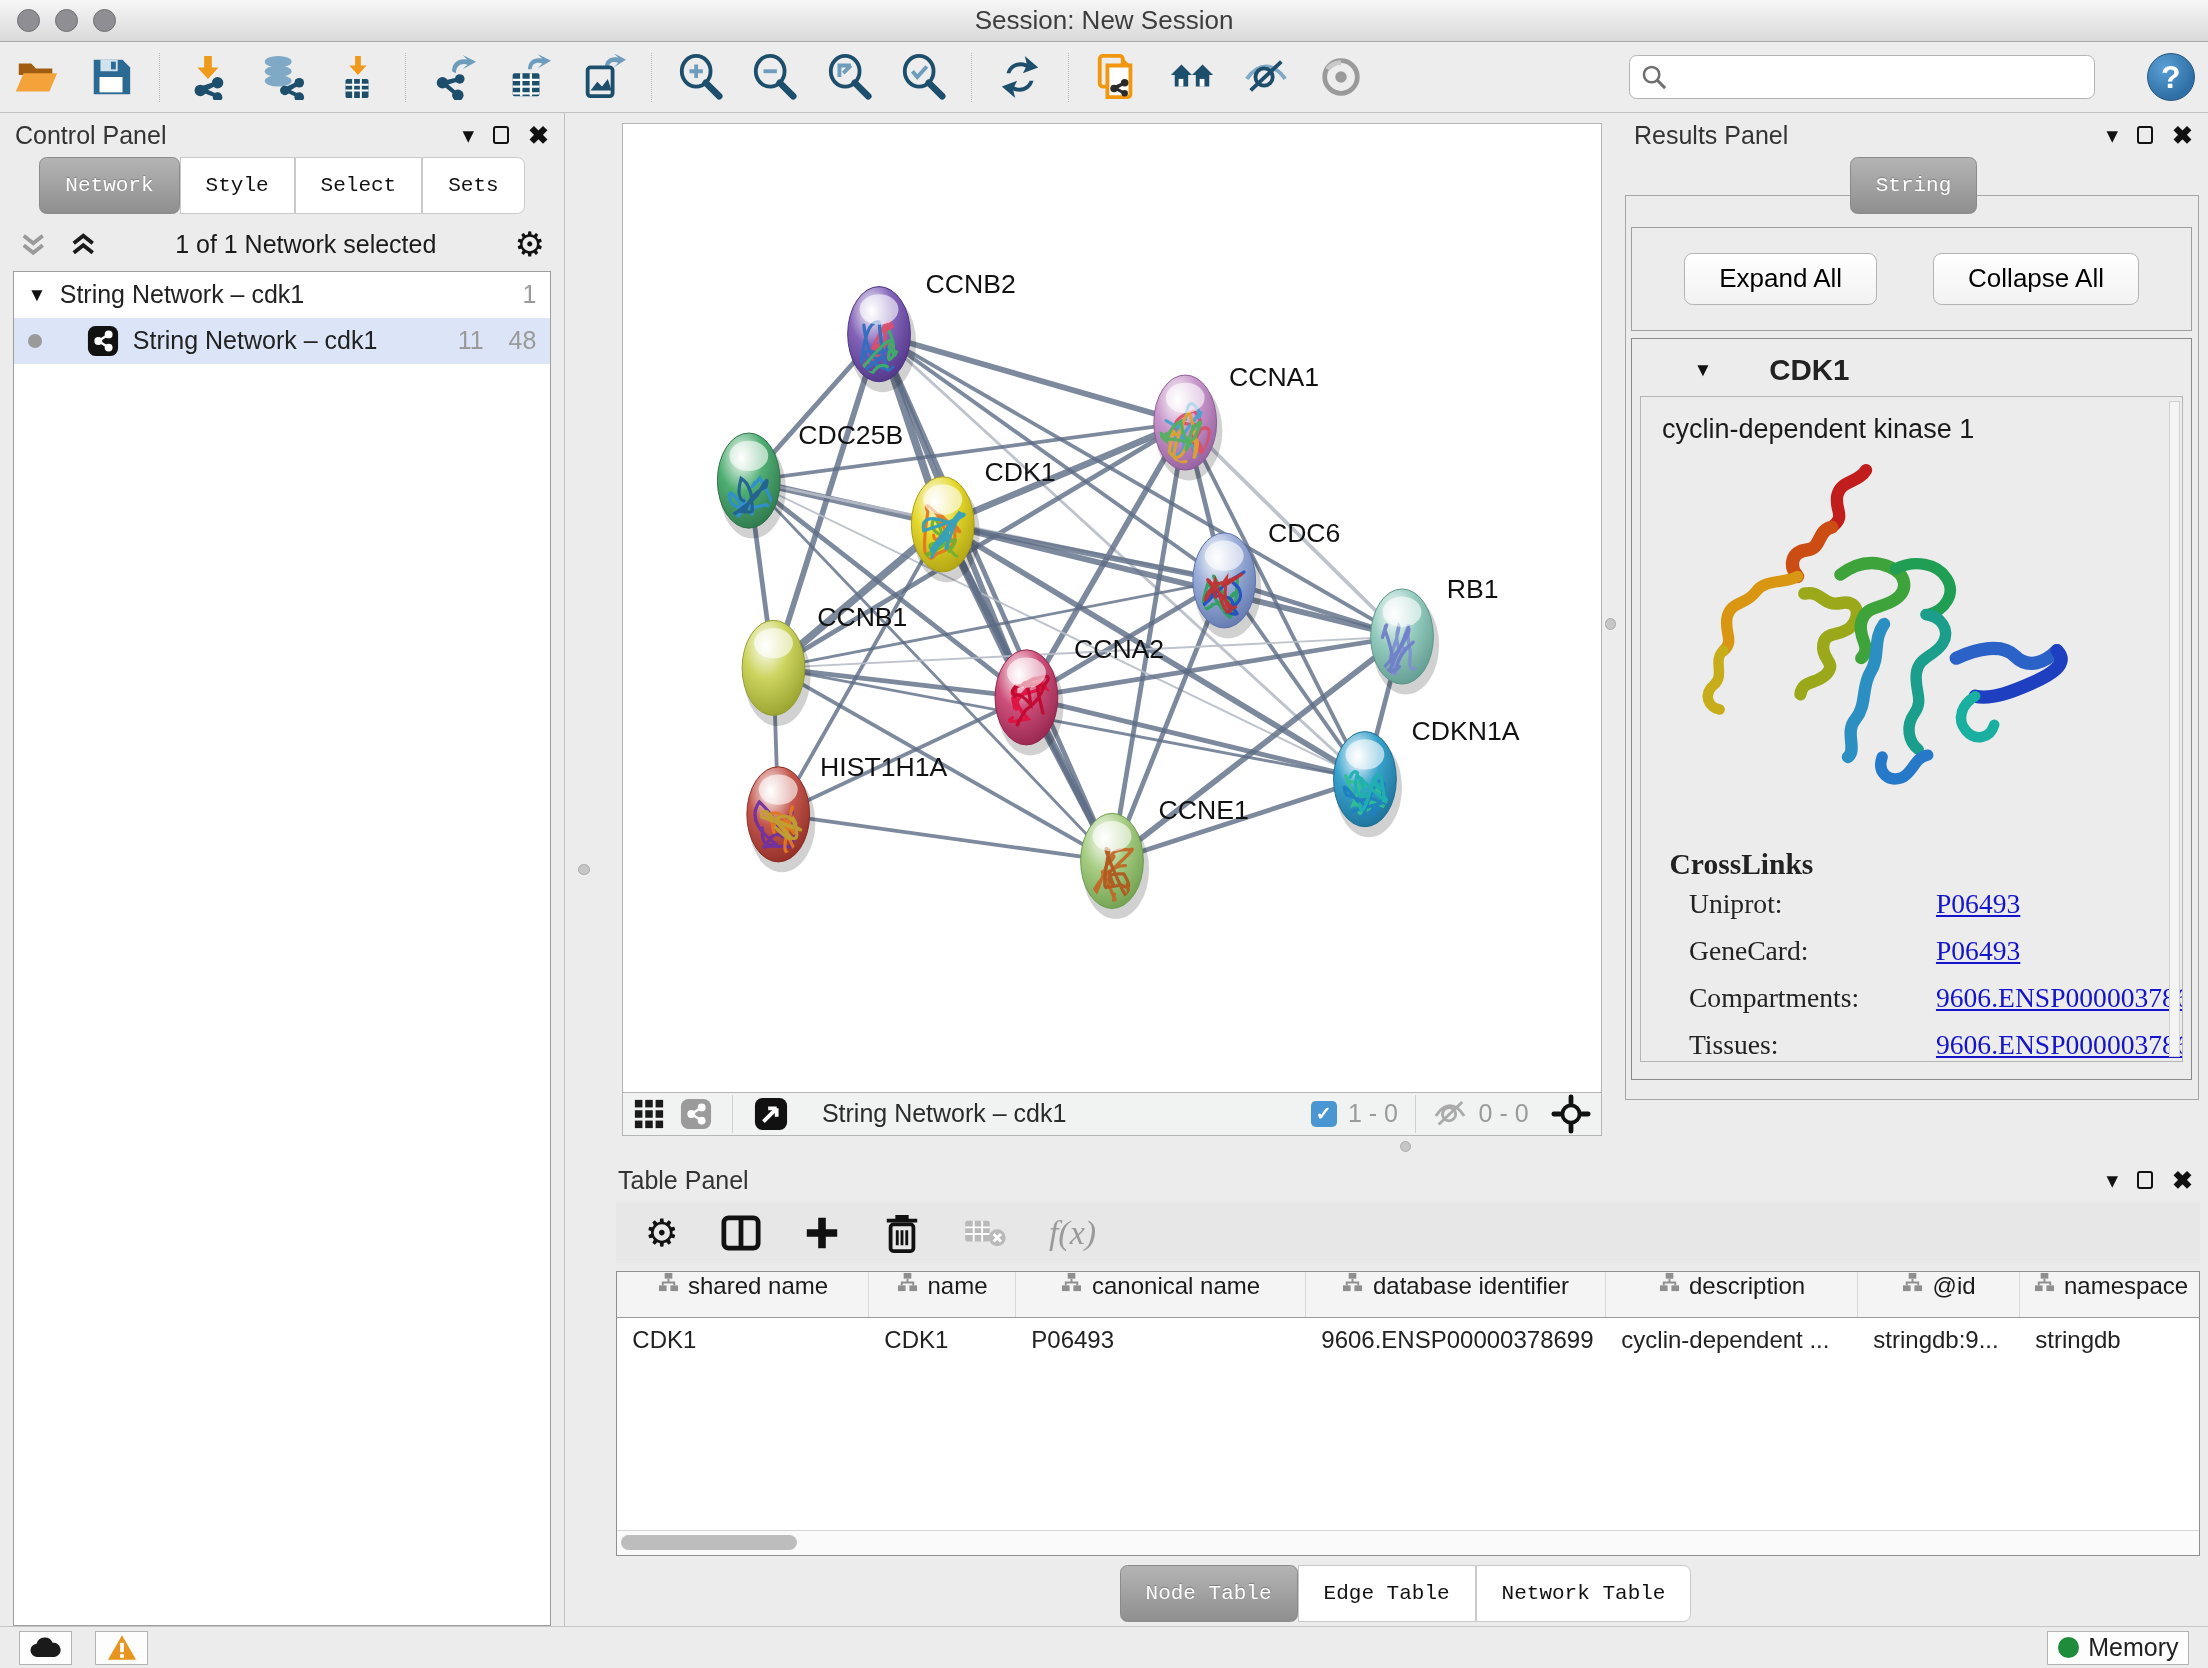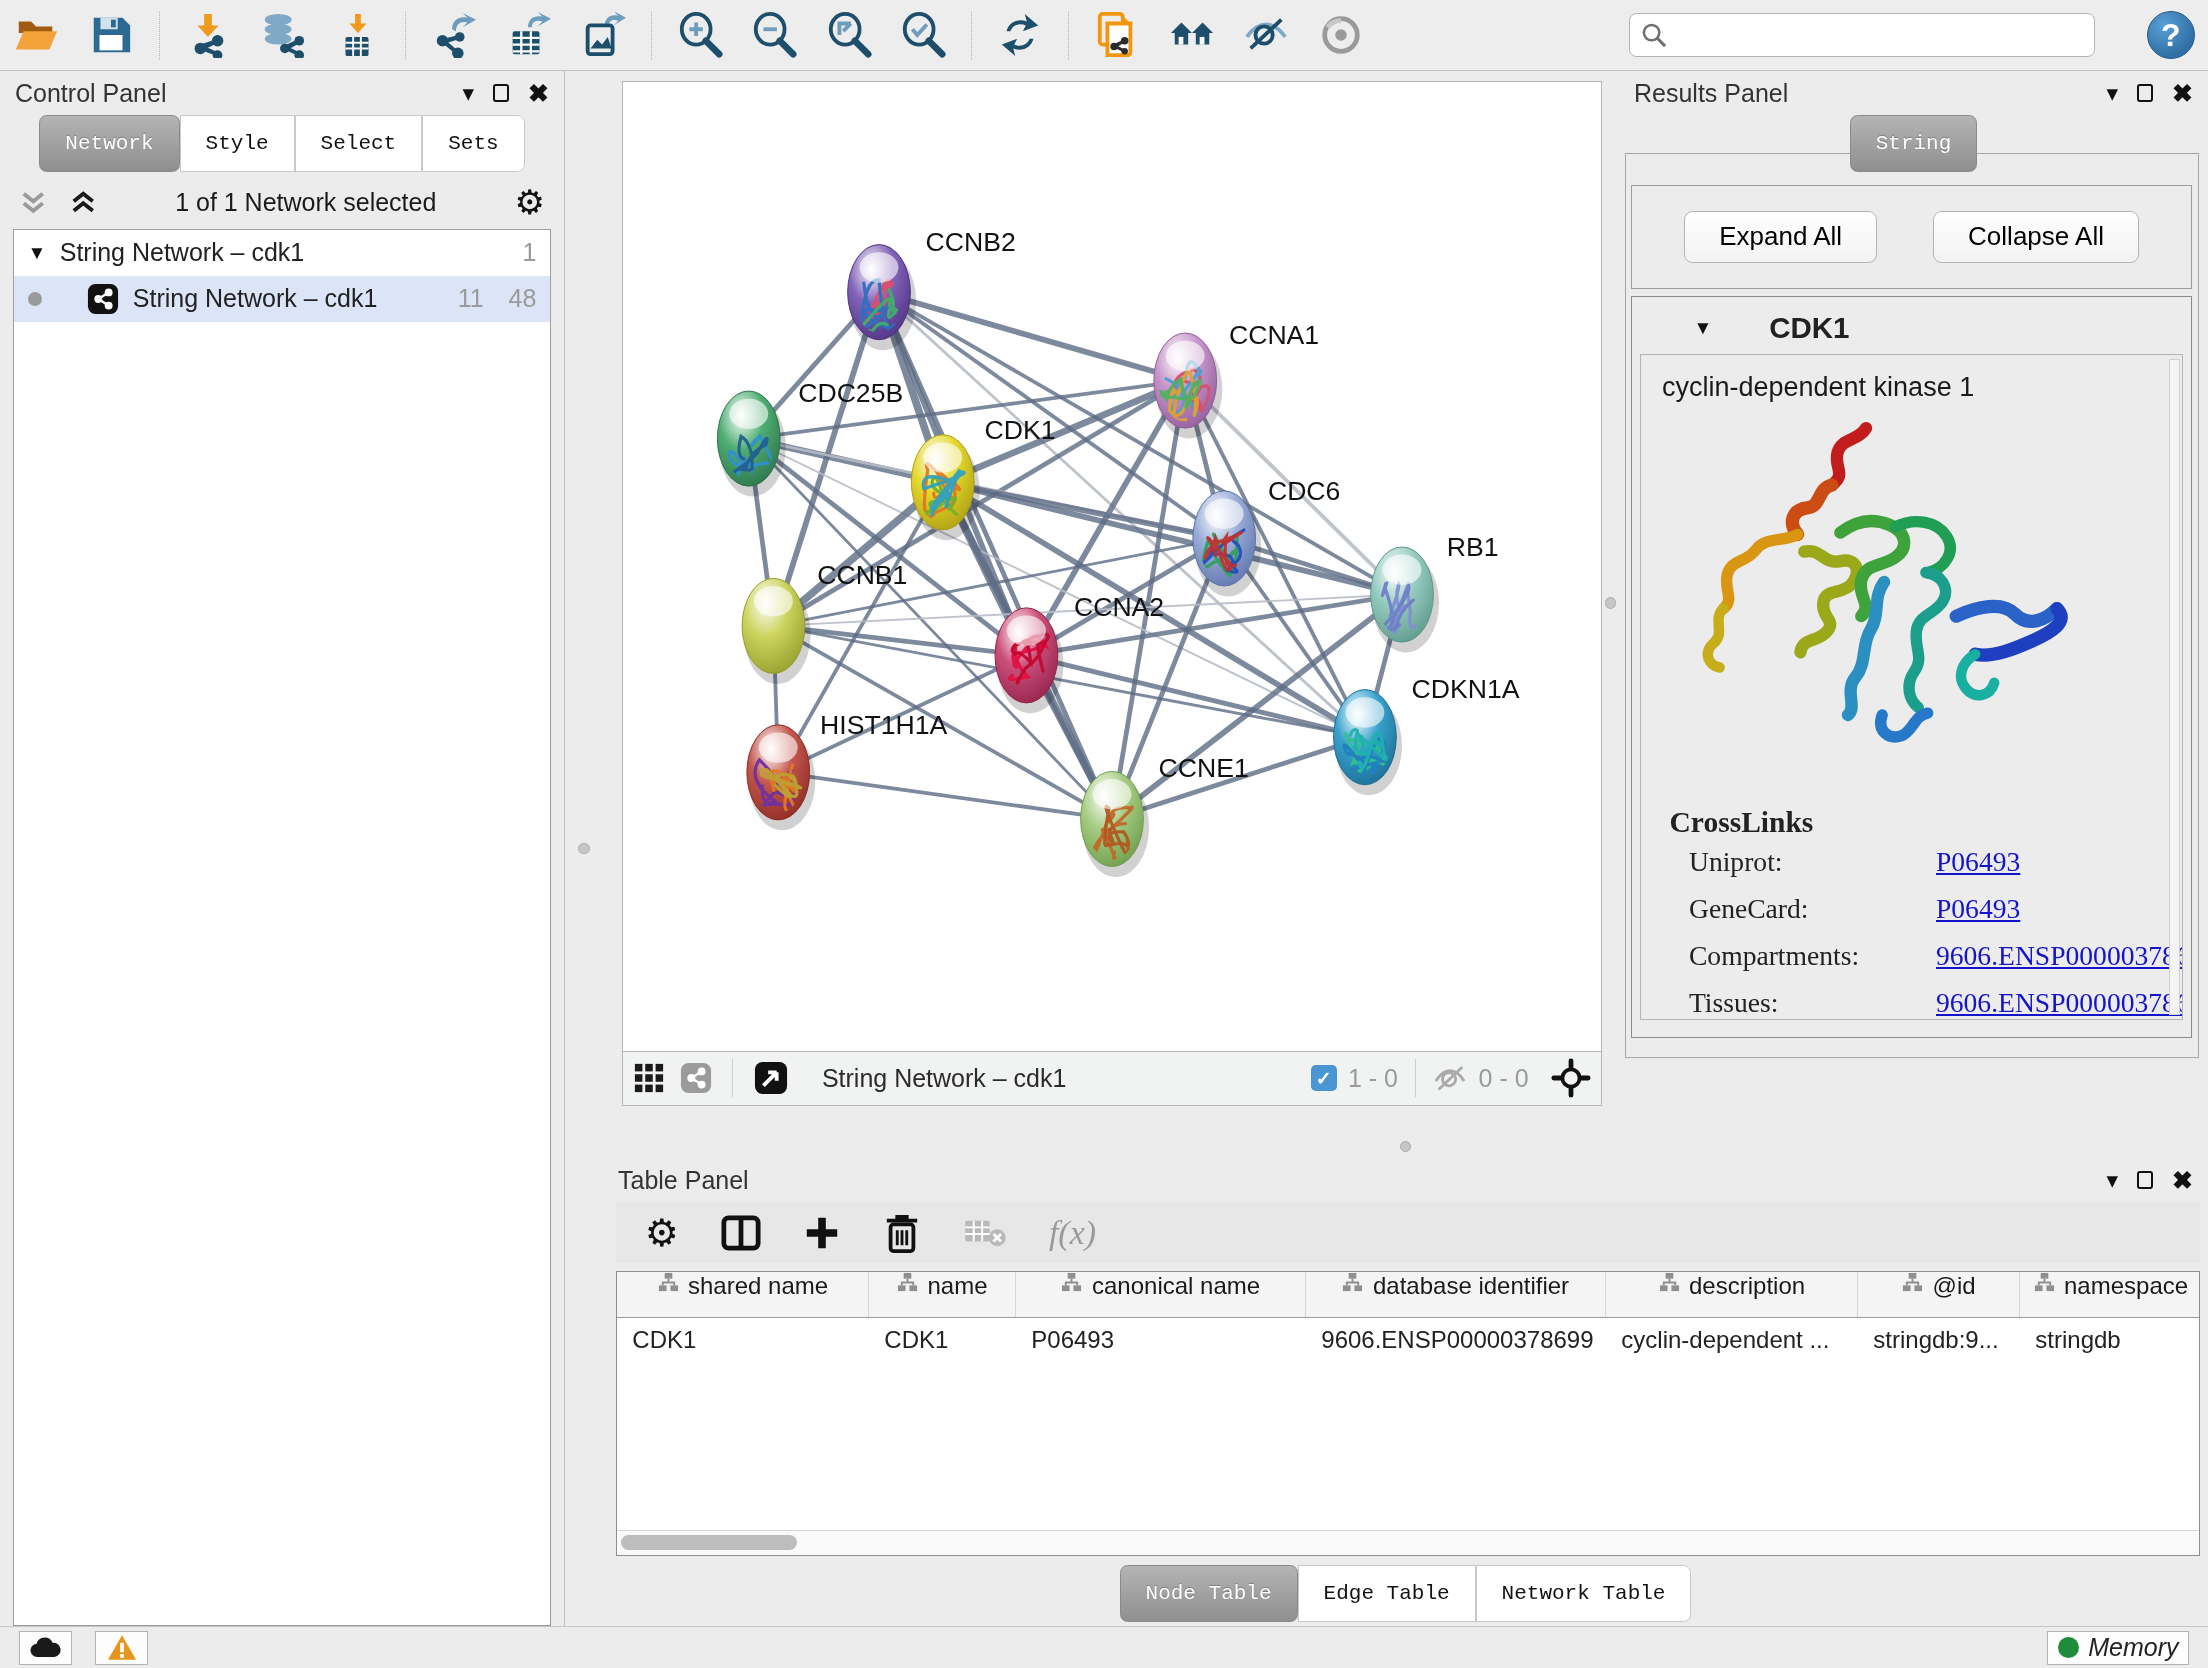--- a/index.html
+++ b/index.html
@@ -111,28 +111,36 @@
   .tp-hscroll { height:25px; border-top:1px solid #d5d5d5; background:#fafafa; display:flex; align-items:center; padding-left:3.8px; flex:0 0 auto; }
   .hthumb { width:176px; height:15px; border-radius:7.6px; background:#bdbdbd; }
   .tp-tabs { display:flex; justify-content:center; margin:9.5px 0 3.8px 0; }
 
   
   .statusbar { height:42px; background:#ececec; border-top:1px solid #c6c6c6;
     display:flex; align-items:center; padding:0 19px; gap:23px; flex:0 0 auto; }
   .sb-btn { height:34px; min-width:53px; background:#fdfdfd; border:1.9px solid #b3b3b3;
     display:flex; align-items:center; justify-content:center; padding:0 9.5px; gap:9.5px; }
   .mem-dot { width:21px; height:21px; border-radius:50%; background:#1f8c3b; }
-  .sb-mem-label { font-size:25px;font-style:italic; }
+  .sb-mem-label { font-size:25px; }
   svg { display:block; }
 </style>
 </head>
 <body>
 
 <div class="window">
 
+  <div class="titlebar">
+    <div class="traffic">
+      <div class="dot"></div>
+      <div class="dot"></div>
+      <div class="dot"></div>
+    </div>
+    <div class="title-text">Session: New Session</div>
+  </div>
 
   <div class="toolbar">
     <div class="tb-group">
       <div class="tb-icon">
         <svg width="46" height="46" viewBox="0 0 48 48">
             <path d="M6 10h13l5 5h17v7H6z" fill="#a05c10"></path>
             <path d="M3 39l8-19h35l-8 19z" fill="#f3a33a"></path>
           </svg>
       </div>
       <div class="tb-icon">

